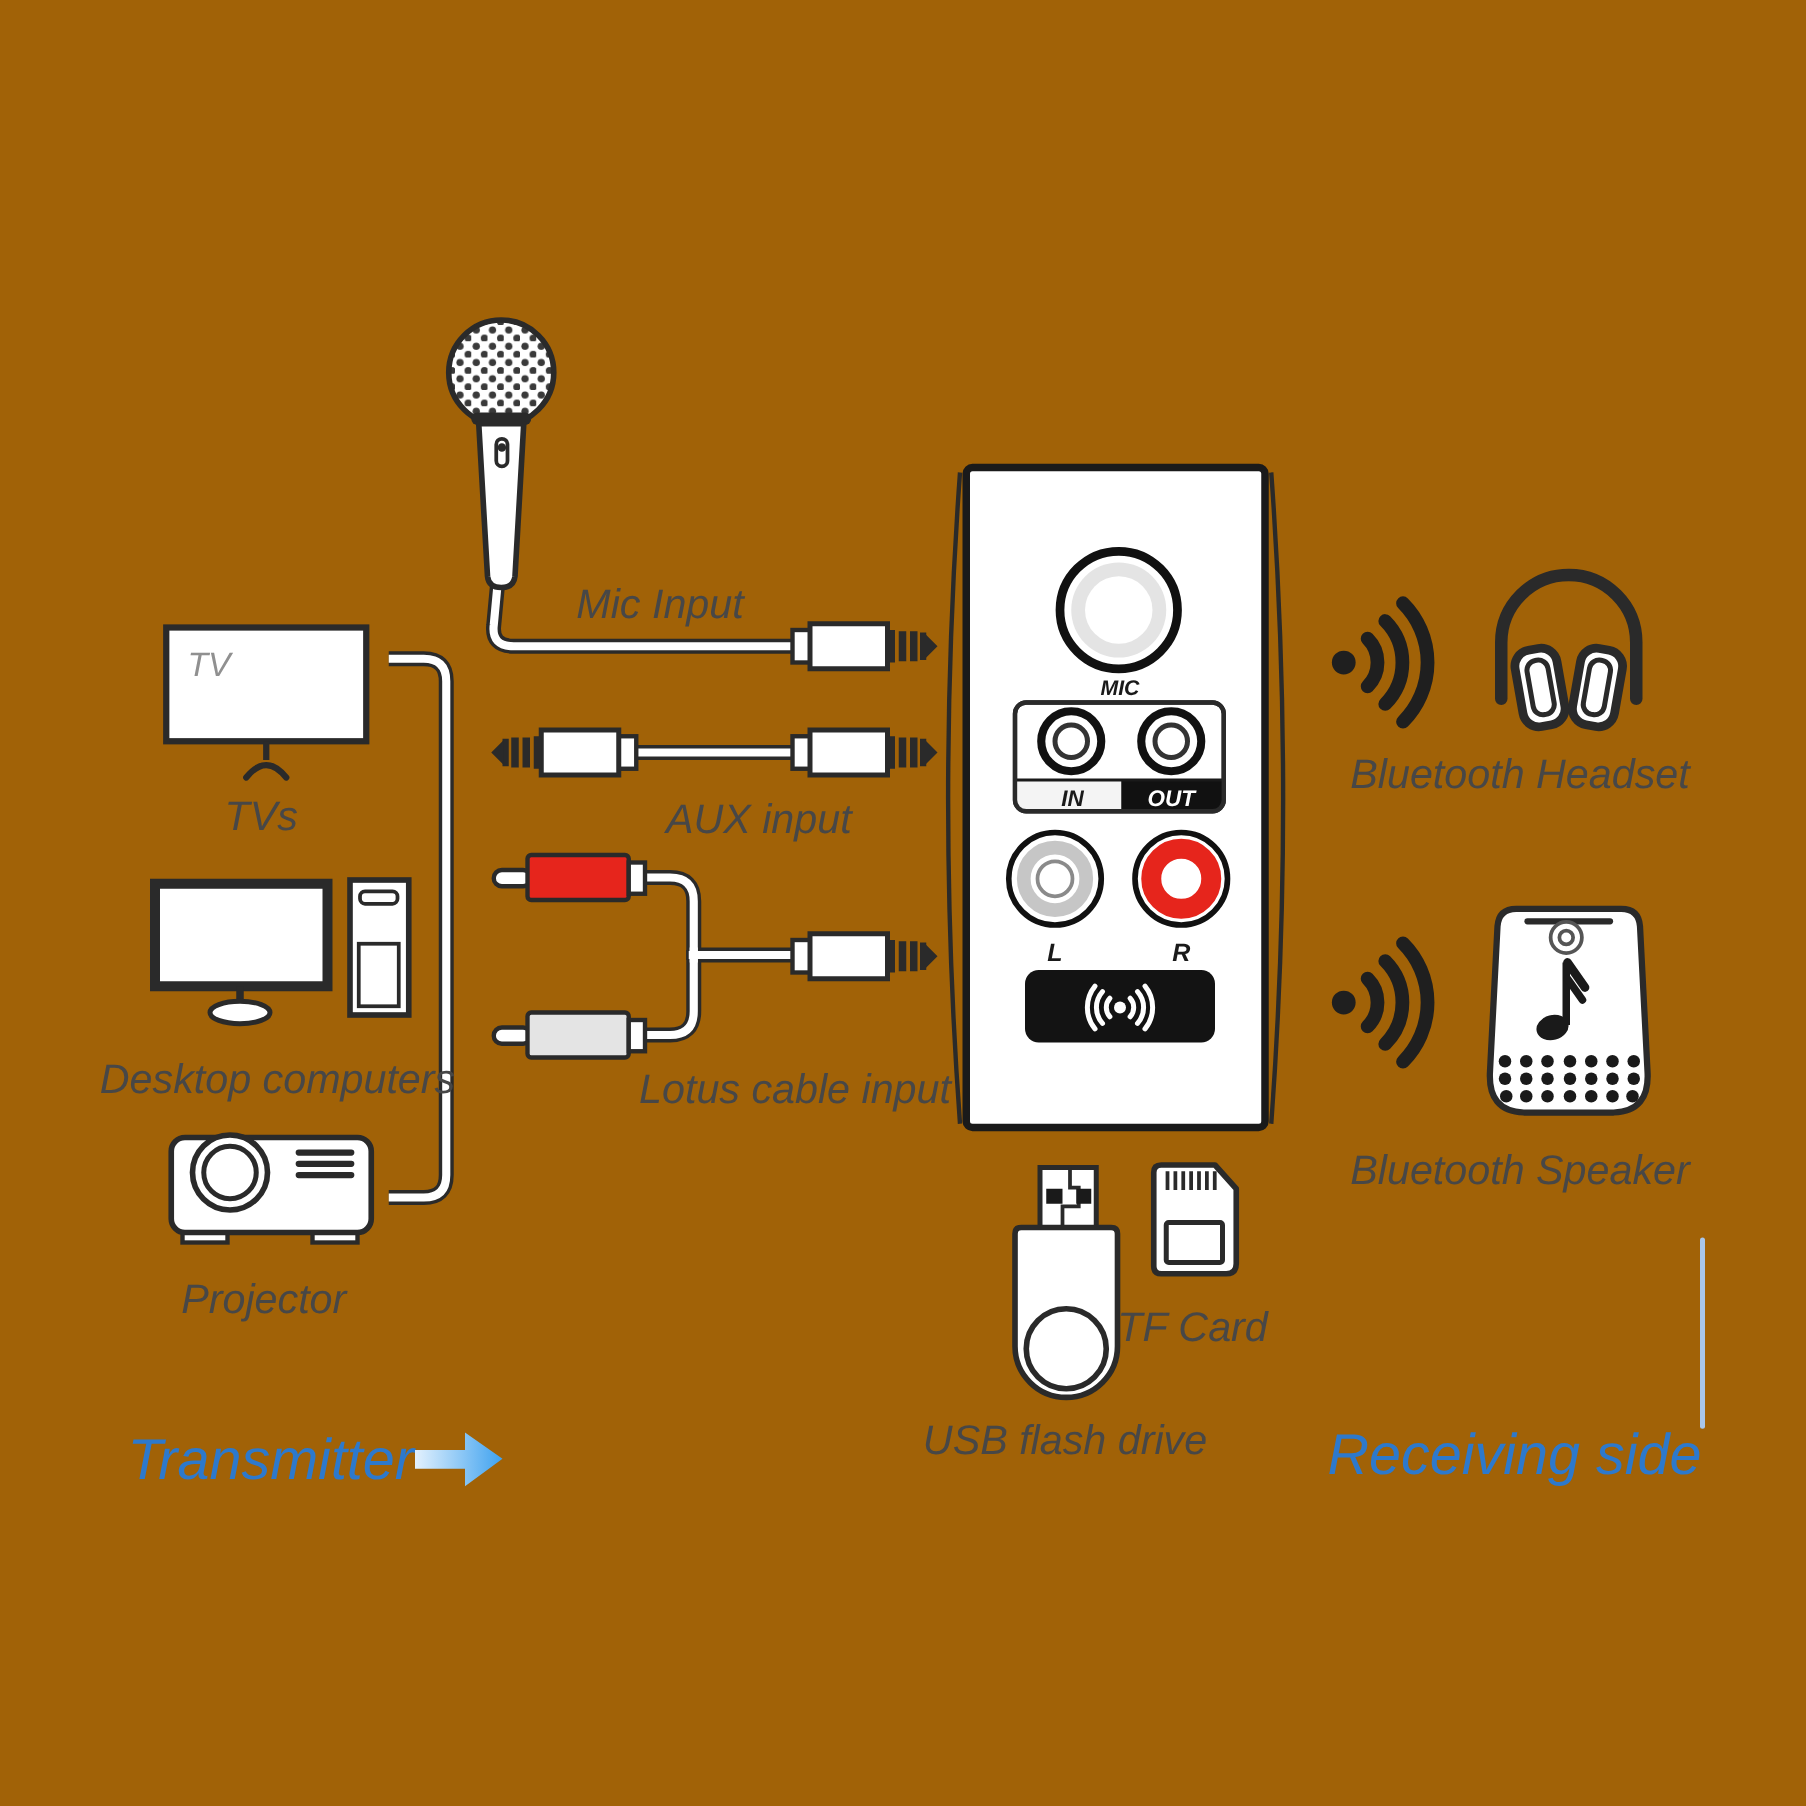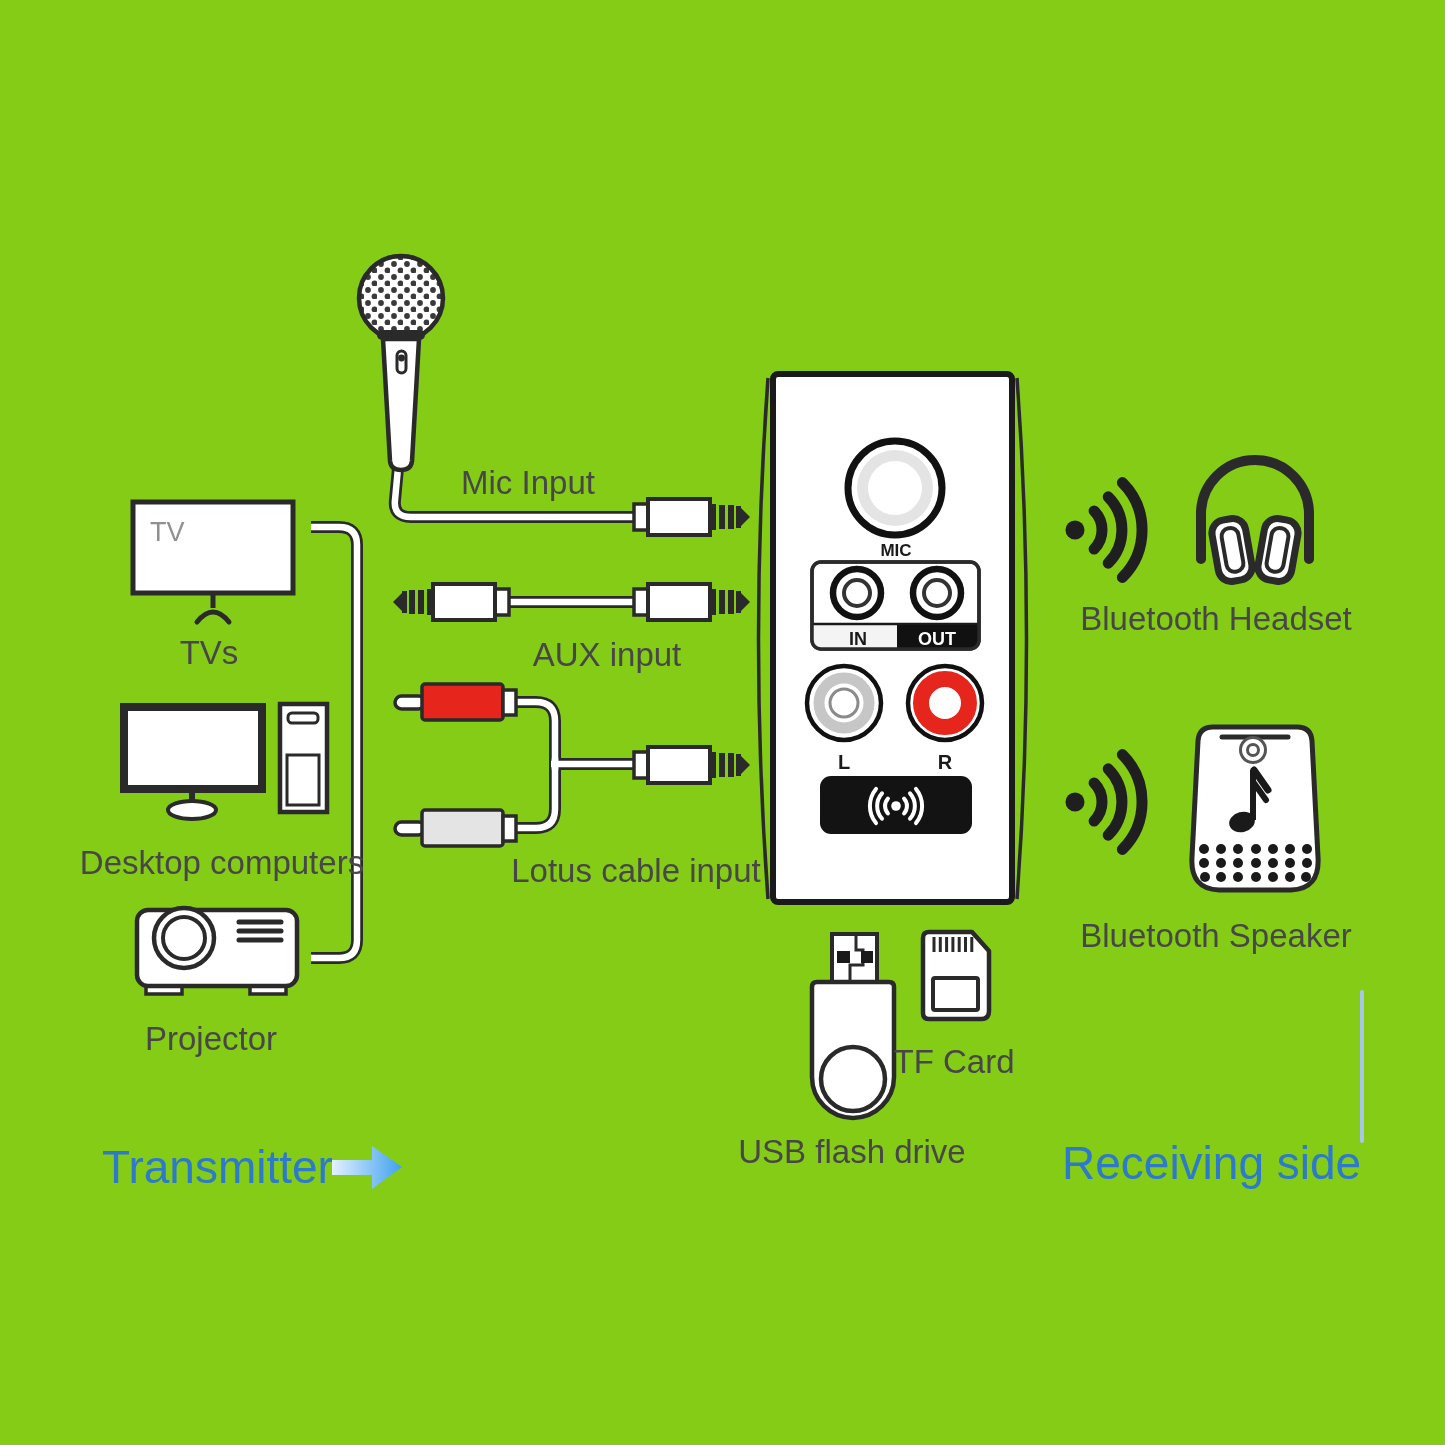--- a/index.html
+++ b/index.html
@@ -1,17 +1,17 @@
 <!DOCTYPE html>
 <html><head>
 <meta charset="utf-8">
 <style>
   html,body{margin:0;padding:0;background:#ffffff;}
-  #stage{position:relative;width:1445px;height:1445px;background:#84cc16;overflow:hidden;
-         font-family:"Liberation Sans", sans-serif;}
+  #stage{position:relative;width:1445px;height:1445px;background:#a16207;overflow:hidden;
+         font-family:"Liberation Sans", sans-serif;font-style:italic;}
   svg text{font-family:"Liberation Sans", sans-serif;}
   .lbl{fill:#474747;font-size:33px;}
   .lbl-sm-bold{fill:#1a1a1a;font-weight:bold;}
   .blue-lbl{font-size:46px;font-weight:500;}
   .ln{stroke:#2a2a2a;fill:none;}
   .fillw{fill:#ffffff;}
 </style>
 </head>
 <body>
 

